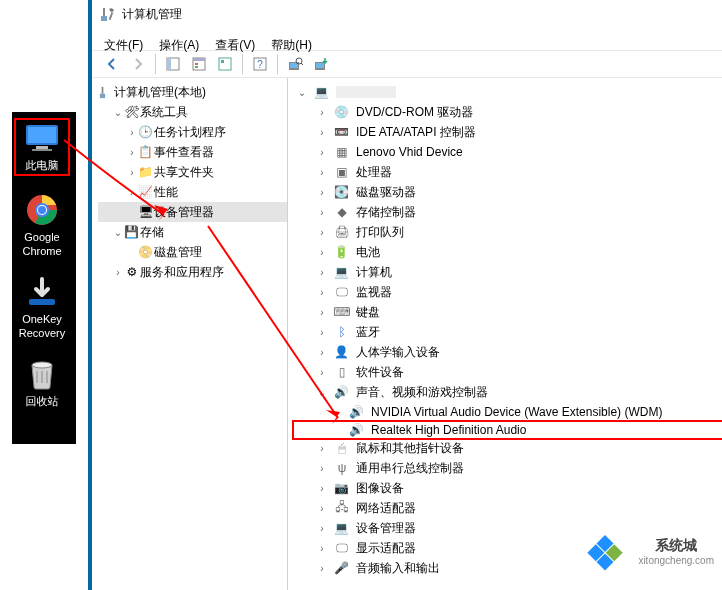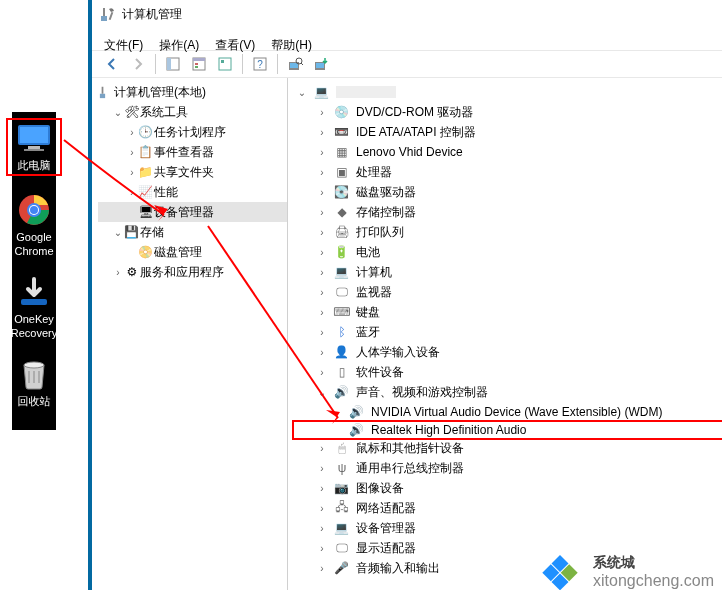--- a/index.html
+++ b/index.html
@@ -1,18 +1,18 @@
 <!DOCTYPE html>
 <html><head>
 <meta charset="utf-8">
 <style>
   * { box-sizing: border-box; margin: 0; padding: 0; }
   body { width: 722px; height: 590px; font-family: "Microsoft YaHei", Tahoma, sans-serif; font-size: 12px; background: #fff; position: relative; overflow: hidden; }
   
-  .taskcol { position: absolute; left: 12px; top: 112px; width: 44px; display: flex; flex-direction: column; gap: 18px; align-items: center; background: #000; padding: 6px 2px 22px; }
+  .taskcol { position: absolute; left: 12px; top: 112px; width: 64px; display: flex; flex-direction: column; gap: 18px; align-items: flex-start; background: #000; padding: 6px 2px 36px; }
   .deskicon { display: flex; flex-direction: column; align-items: center; gap: 4px; width: 56px; text-align: center; color: #fff; font-size: 11px; line-height: 14px; }
   .deskicon .ico { width: 40px; height: 32px; display: flex; align-items: center; justify-content: center; }
   .highlight-red-box { border: 2px solid #ff0000; }
   .taskcol .deskicon:first-child { padding: 2px; }
   
   .mmc { position: absolute; left: 88px; top: 0; width: 634px; height: 590px; border-left: 4px solid #0369a1; background: #fff; }
   .titlebar { height: 28px; display: flex; align-items: center; padding-left: 8px; gap: 6px; }
   .titlebar-icon { width: 16px; height: 16px; }
   .menubar { height: 22px; display: flex; align-items: center; padding-left: 12px; gap: 16px; }
   .menubar span { cursor: default; margin-top: 12px; }
@@ -29,21 +29,21 @@
   .indent2 { padding-left: 28px; }
   .sel { background: #e4e4e4; }
   .r-node { display: flex; align-items: center; height: 20px; gap: 5px; white-space: nowrap; padding-left: 22px; }
   .r-node.root { padding-left: 2px; }
   .r-node .chev { width: 12px; text-align:center; color:#666; font-size:10px;}
   .r-node .ico { width:18px; height:16px; display:flex; align-items:center; justify-content:center; color:#6a6a6a;}
   .r-child { padding-left: 54px; }
   .highlight-item { border: 2px solid #ff0000; margin: -2px; padding-left: 54px; }
   
   .arrow1, .arrow2 { position: absolute; pointer-events: none; }
-  .watermark { position:absolute; right:8px; bottom:0; display:flex; align-items:center; gap:20px; color:#444; font-size:14px; }
+  .watermark { position:absolute; right:8px; bottom:24px; display:flex; align-items:center; gap:20px; color:#444; font-size:14px;text-align:center; }
   .wm-logo { display:flex; flex-wrap:wrap; width:26px; height:26px; transform: rotate(45deg); }
   .wm-logo div { width:12px; height:12px; margin:0.5px; }
 </style>
 </head>
 <body>
 
 <div class="taskcol">
   <div class="deskicon highlight-red-box">
     <div class="ico">
       <svg width="40" height="30" viewBox="0 0 40 30">
@@ -364,15 +364,15 @@
 
 <div class="watermark">
   <div class="wm-logo">
     <div style="background:#1e90ff"></div>
       <div style="background:#7cb342"></div>
     <div style="background:#1e90ff"></div>
       <div style="background:#1e90ff"></div>
   </div>
   <div>
     <div style="font-weight:bold">系统城</div>
-    <div style="font-size:16px;color:#888">xitongcheng.com</div>
+    <div style="font-size:10px;color:#888">xitongcheng.com</div>
   </div>
 </div>
 
 </body></html>

